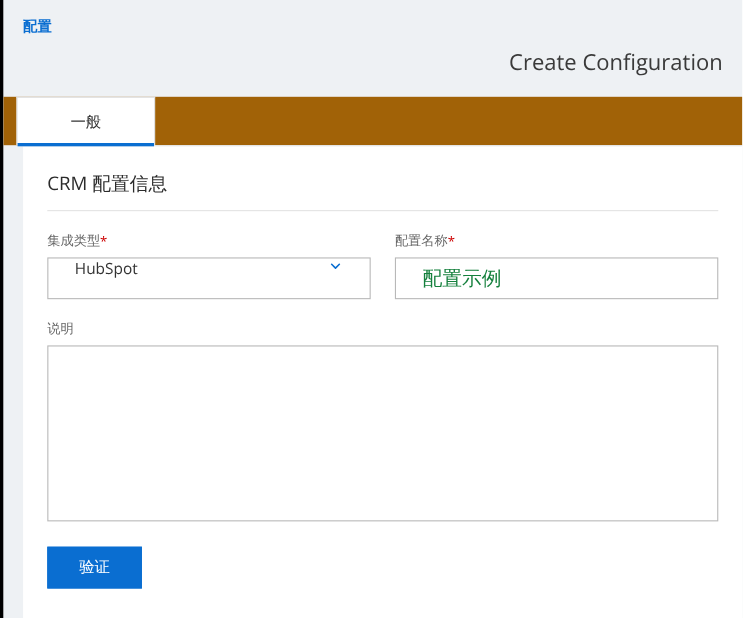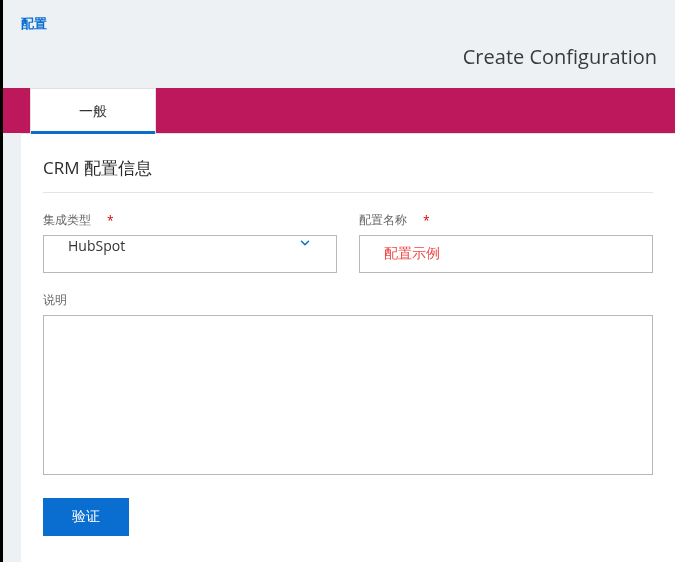--- a/index.html
+++ b/index.html
@@ -1,32 +1,32 @@
 <!DOCTYPE html>
 <html><head>
 <meta charset="utf-8">
 <style>
   * { box-sizing: border-box; margin: 0; padding: 0; }
   html, body { width: 675px; height: 562px; font-family: "Open Sans", "Segoe UI", Arial, sans-serif; background: #fff; color: #333; }
   .page { width: 675px; height: 562px; border-left: 3px solid #000; background: #eef1f4; position: relative; overflow: hidden; }
   .breadcrumb { padding: 14px 18px 6px; font-size: 13px; color: #0a6ed1; font-weight: bold; }
   .page-title { padding: 4px 18px 18px; font-size: 20px; color: #3a3a3a; font-weight: 400; text-align: right; }
-  .tabbar { display: flex; background: #be185d; padding-left: 27px; }
+  .tabbar { display: flex; background: #a16207; padding-left: 12px; }
   .tab { background: #fff; padding: 12px 48px; font-size: 14px; color: #333; border: 1px solid #e0e0e0; border-bottom: none; position: relative; cursor: pointer; }
   .tab.active::after { content: ""; position: absolute; left: 0; right: 0; bottom: -1px; height: 3px; background: #0a6ed1; }
   .panel { background: #fff; margin: 0 0 0 18px; padding: 22px 22px 30px 22px; min-height: 420px; border-top: 1px solid #e0e0e0; }
   .section-title { font-size: 17px; font-weight: 400; color: #2b2b2b; padding-bottom: 12px; border-bottom: 1px solid #e3e3e3; margin-bottom: 18px; }
   .row { display: flex; gap: 22px; margin-bottom: 18px; }
   .field { flex: 1; }
-  .label { font-size: 12px; color: #666; margin-bottom: 6px; display: flex; align-items: center; gap: 16px; }
+  .label { font-size: 12px; color: #666; margin-bottom: 6px; display: flex; align-items: center; gap: 0; }
   .req { color: #c00; font-size: 12px; }
   .select, .text-input { width: 100%; height: 38px; border: 1px solid #b8b8b8; background: #fff; padding: 0 24px; font-size: 14px; color: #333; display: flex; align-items: flex-start; justify-content: space-between; }
   .select { max-width: 300px; cursor: pointer; }
   .text-input { max-width: 300px; }
-  .text-input input { border: none; width: 100%; height: 100%; font-size: 14px; color: #ef4444; outline: none; background: transparent; font-family: Liberation Serif, serif; }
+  .text-input input { border: none; width: 100%; height: 100%; font-size: 18px; color: #15803d; outline: none; background: transparent; font-family: Liberation Serif, serif; }
   .chevron { width: 14px; height: 14px; }
   .chevron svg { width: 14px; height: 14px; display: block; }
   .textarea-wrap { margin-top: 4px; }
   textarea { width: 100%; height: 160px; border: 1px solid #b8b8b8; resize: none; padding: 10px 12px; font-size: 14px; font-family: inherit; outline: none; }
   .btn { display: inline-block; margin-top: 18px; background: #0a6ed1; color: #fff; border: 1px solid #0a6ed1; padding: 9px 28px; font-size: 14px; cursor: pointer; }
 </style>
 </head>
 <body>
 
 <div class="page">

